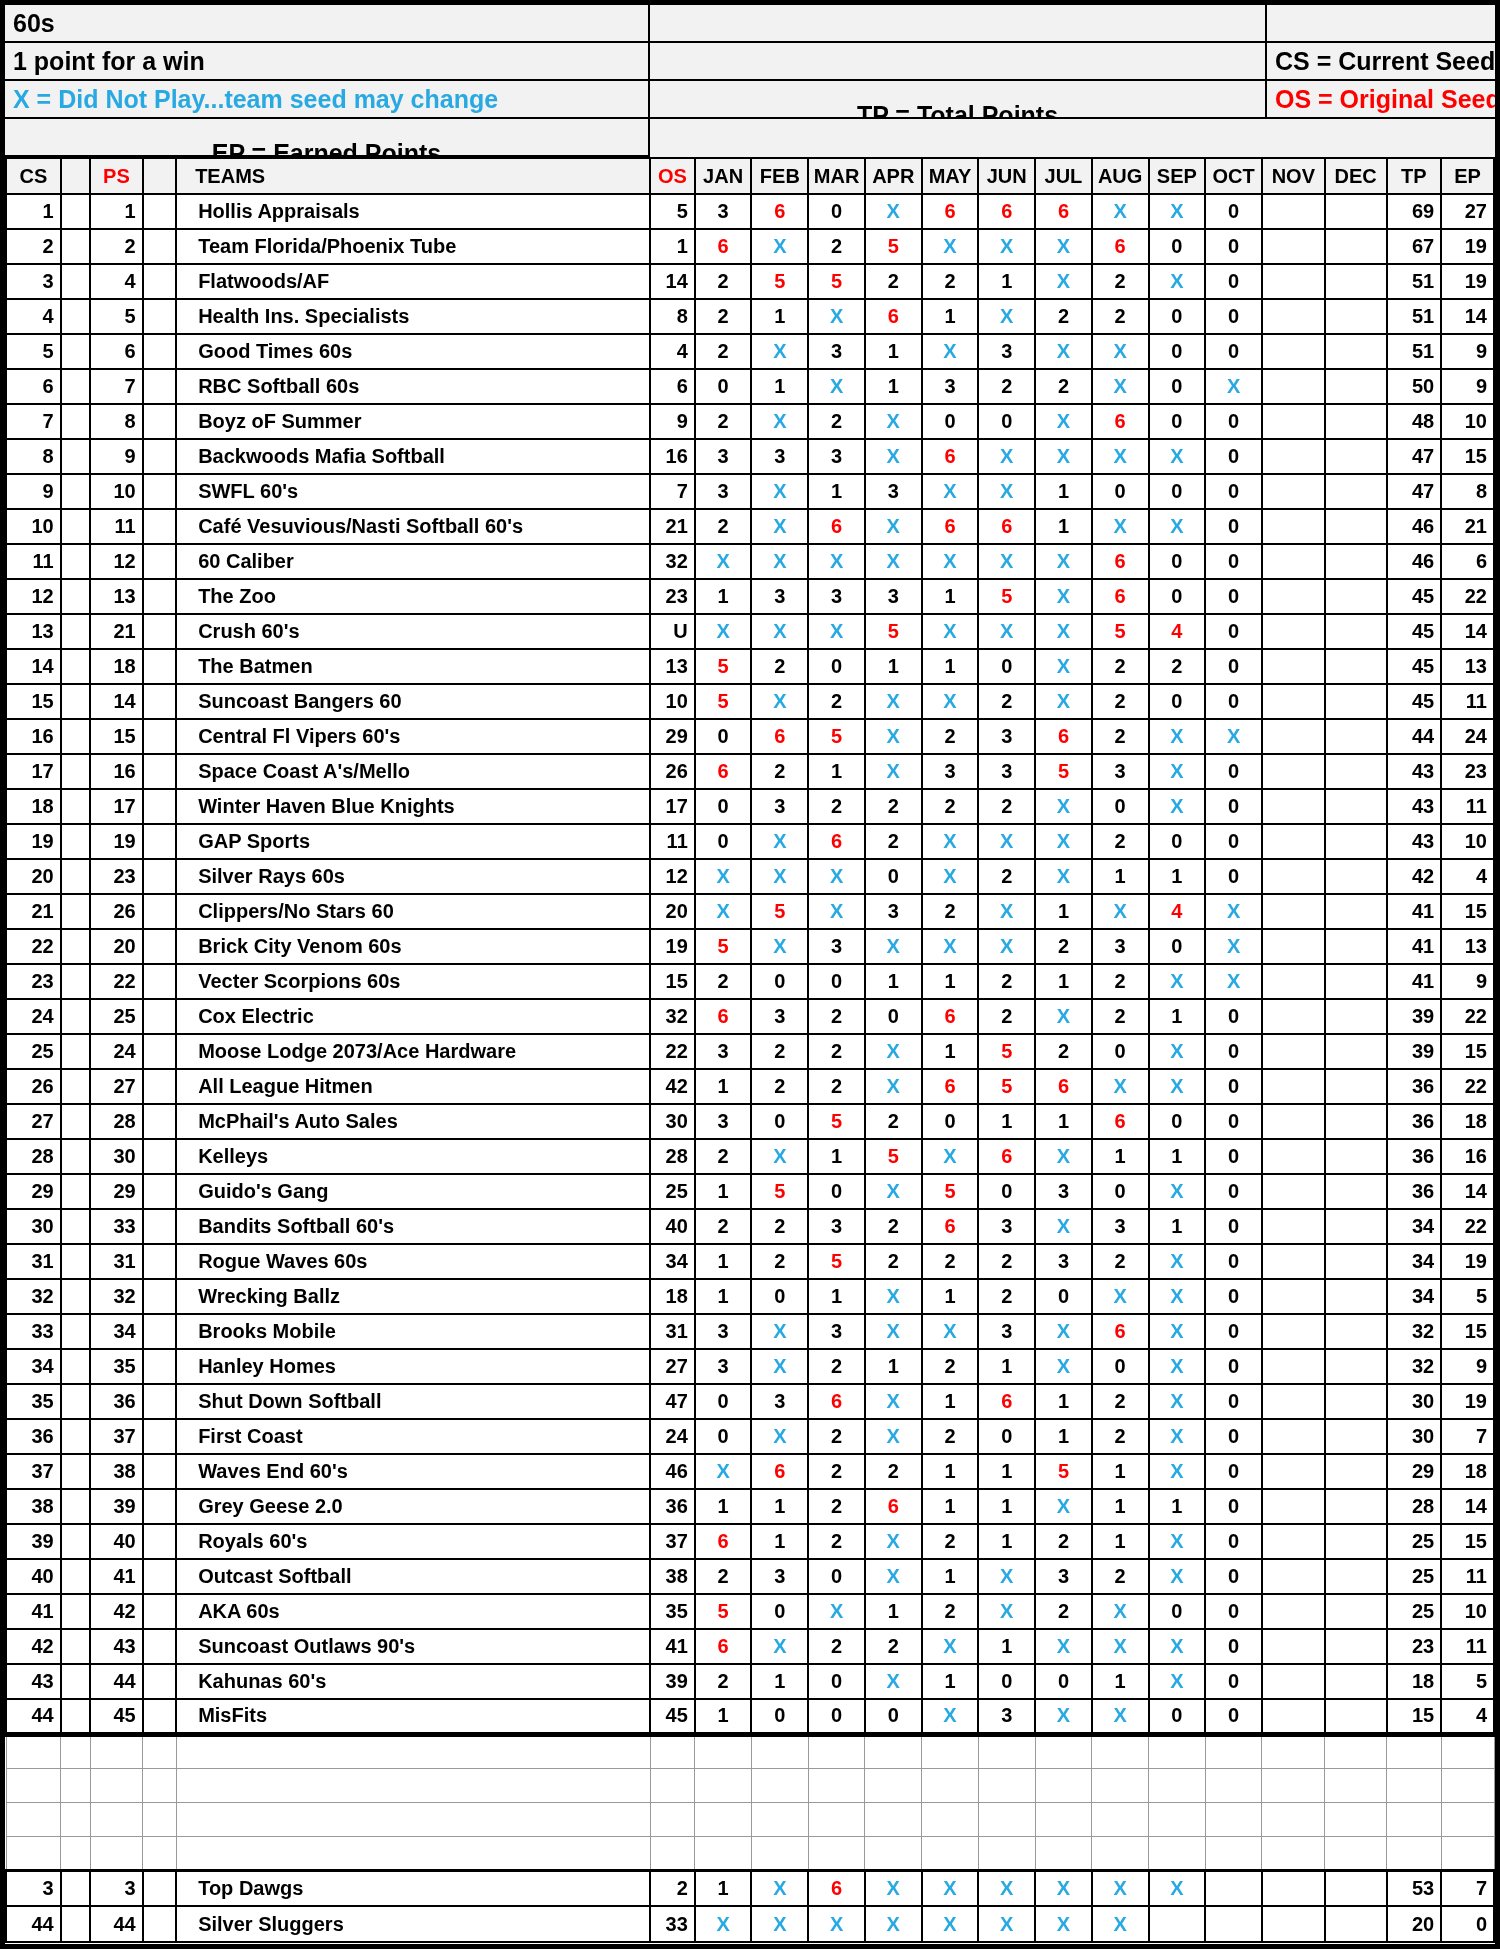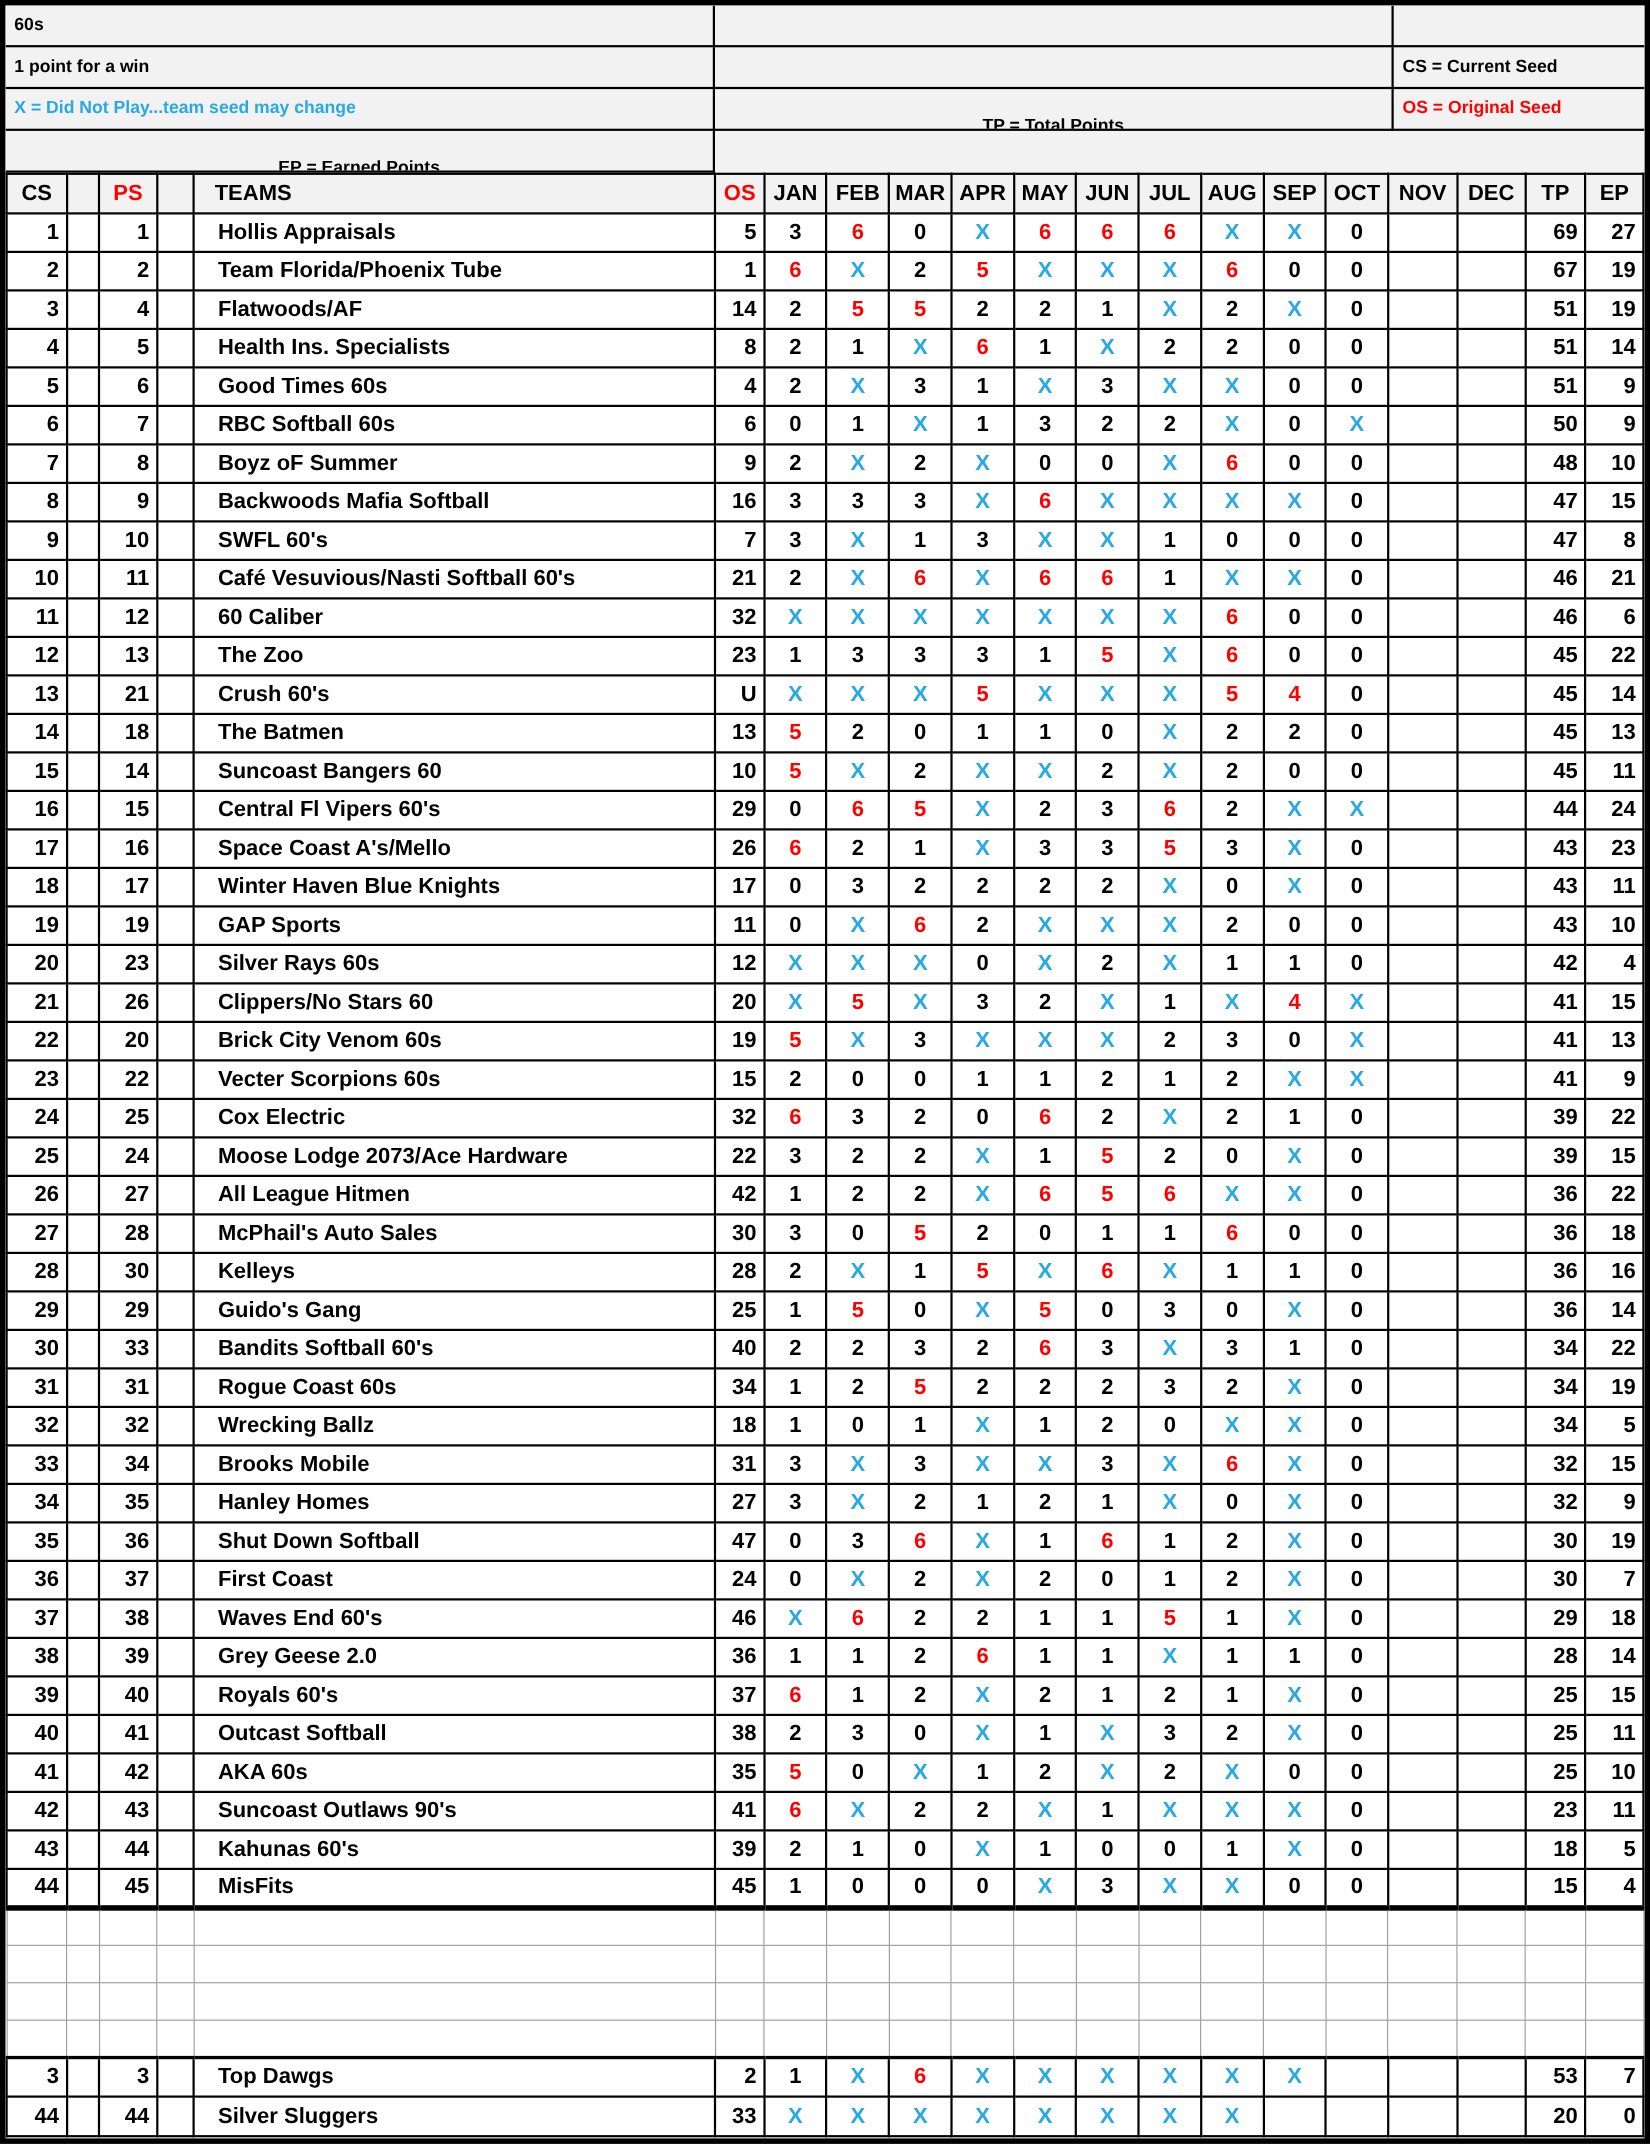--- a/index.html
+++ b/index.html
@@ -7,21 +7,21 @@
     width:1500px;height:1949px;box-sizing:border-box;
     border:5px solid #000;background:#fff;
     font-family:"Liberation Sans",sans-serif;font-weight:bold;color:#000;
     overflow:hidden;
   }
   
   .legend{display:grid;grid-template-columns:645px 617px 1fr;background:#F2F2F2;}
   .legend-cell{
     box-sizing:border-box;height:38px;line-height:36px;
     border-right:2px solid #000;border-bottom:2px solid #000;
-    padding:0 8px;font-size:16px;white-space:nowrap;overflow:hidden;
+    padding:0 8px;font-size:25px;white-space:nowrap;overflow:hidden;
   }
   .legend-cell:nth-child(3n){border-right:none;}
   .legend-cell.center{text-align:center;padding:16px 2px;}
   .red{color:#FF0000;}
   .blue{color:#29A9E1;}
   
   table{border-collapse:collapse;table-layout:fixed;width:100%;}
   th,td{
     box-sizing:border-box;border:2px solid #000;
     font-size:20px;font-weight:bold;overflow:hidden;white-space:nowrap;
@@ -766,21 +766,21 @@
           <td class="mon"></td>
           <td class="mon"></td>
           <td class="pts">34</td>
           <td class="pts">22</td>
         </tr>
         <tr>
           <td class="num">31</td>
           <td class="sp"></td>
           <td class="num">31</td>
           <td class="sp"></td>
-          <td class="team">Rogue Coast 60s</td>
+          <td class="team">Rogue Waves 60s</td>
           <td class="num">34</td>
           <td class="mon">1</td>
           <td class="mon">2</td>
           <td class="mon red">5</td>
           <td class="mon">2</td>
           <td class="mon">2</td>
           <td class="mon">2</td>
           <td class="mon">3</td>
           <td class="mon">2</td>
           <td class="mon blue">X</td>

